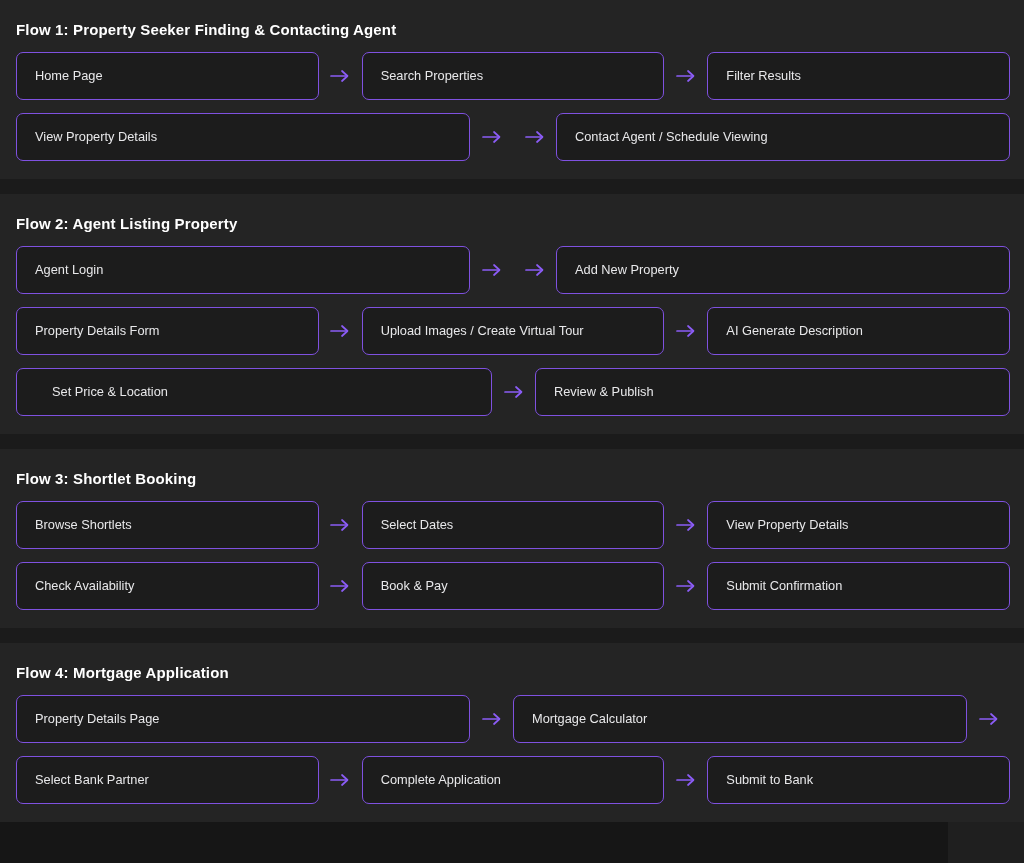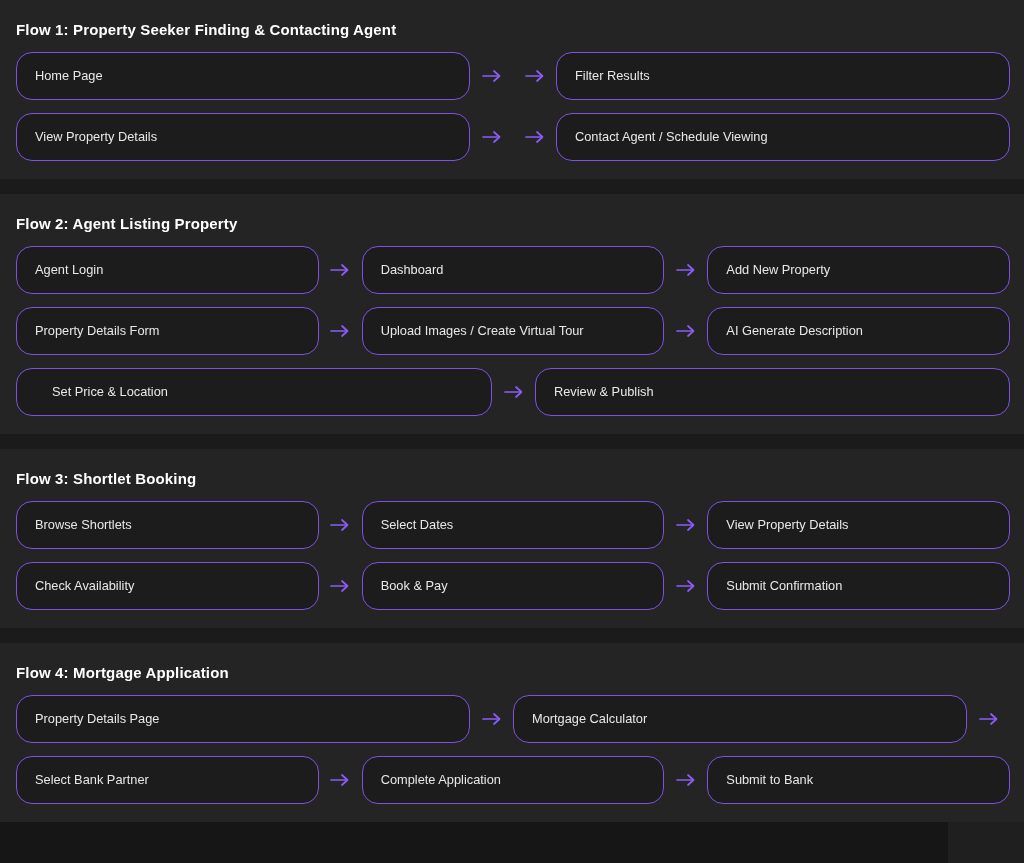--- a/index.html
+++ b/index.html
@@ -42,21 +42,21 @@
     padding: 0 14px 0 16px;
   }
   .flow-row {
     display: flex;
     align-items: stretch;
     margin-bottom: 13px;
   }
   .flow-row:last-child { margin-bottom: 0; }
   .node {
     border: 1.6px solid #7f51e0;
-    border-radius: 16px;
+    border-radius: 7px;
     background: #1c1c1c;
     color: #e8e8ea;
     font-size: 12.8px;
     line-height: 1.2;
     display: flex;
     align-items: center;
     padding: 0 18px;
     height: 48px;
     flex: 1 1 0;
     min-width: 0;
@@ -85,20 +85,21 @@
       <h2 class="flow-title">Flow 1: Property Seeker Finding &amp; Contacting Agent</h2>
       <div class="flow-rows">
         <div class="flow-row">
           <div class="node">Home Page</div>
           <div class="arrow">
             <svg width="20" height="14" viewBox="0 0 20 14" fill="none" aria-hidden="true">
               <path d="M1 7 H17" stroke="currentColor" stroke-width="1.7" stroke-linecap="round"></path>
               <path d="M12 2 L17.5 7 L12 12" stroke="currentColor" stroke-width="1.7" stroke-linecap="round" stroke-linejoin="round" fill="none"></path>
             </svg>
           </div>
+          <div class="node">Search Properties</div>
           <div class="arrow">
             <svg width="20" height="14" viewBox="0 0 20 14" fill="none" aria-hidden="true">
               <path d="M1 7 H17" stroke="currentColor" stroke-width="1.7" stroke-linecap="round"></path>
               <path d="M12 2 L17.5 7 L12 12" stroke="currentColor" stroke-width="1.7" stroke-linecap="round" stroke-linejoin="round" fill="none"></path>
             </svg>
           </div>
           <div class="node">Filter Results</div>
         </div>
         <div class="flow-row">
           <div class="node">View Property Details</div>
@@ -123,21 +124,20 @@
       <h2 class="flow-title">Flow 2: Agent Listing Property</h2>
       <div class="flow-rows">
         <div class="flow-row">
           <div class="node">Agent Login</div>
           <div class="arrow">
             <svg width="20" height="14" viewBox="0 0 20 14" fill="none" aria-hidden="true">
               <path d="M1 7 H17" stroke="currentColor" stroke-width="1.7" stroke-linecap="round"></path>
               <path d="M12 2 L17.5 7 L12 12" stroke="currentColor" stroke-width="1.7" stroke-linecap="round" stroke-linejoin="round" fill="none"></path>
             </svg>
           </div>
-          <div class="node">Dashboard</div>
           <div class="arrow">
             <svg width="20" height="14" viewBox="0 0 20 14" fill="none" aria-hidden="true">
               <path d="M1 7 H17" stroke="currentColor" stroke-width="1.7" stroke-linecap="round"></path>
               <path d="M12 2 L17.5 7 L12 12" stroke="currentColor" stroke-width="1.7" stroke-linecap="round" stroke-linejoin="round" fill="none"></path>
             </svg>
           </div>
           <div class="node">Add New Property</div>
         </div>
         <div class="flow-row">
           <div class="node">Property Details Form</div>

